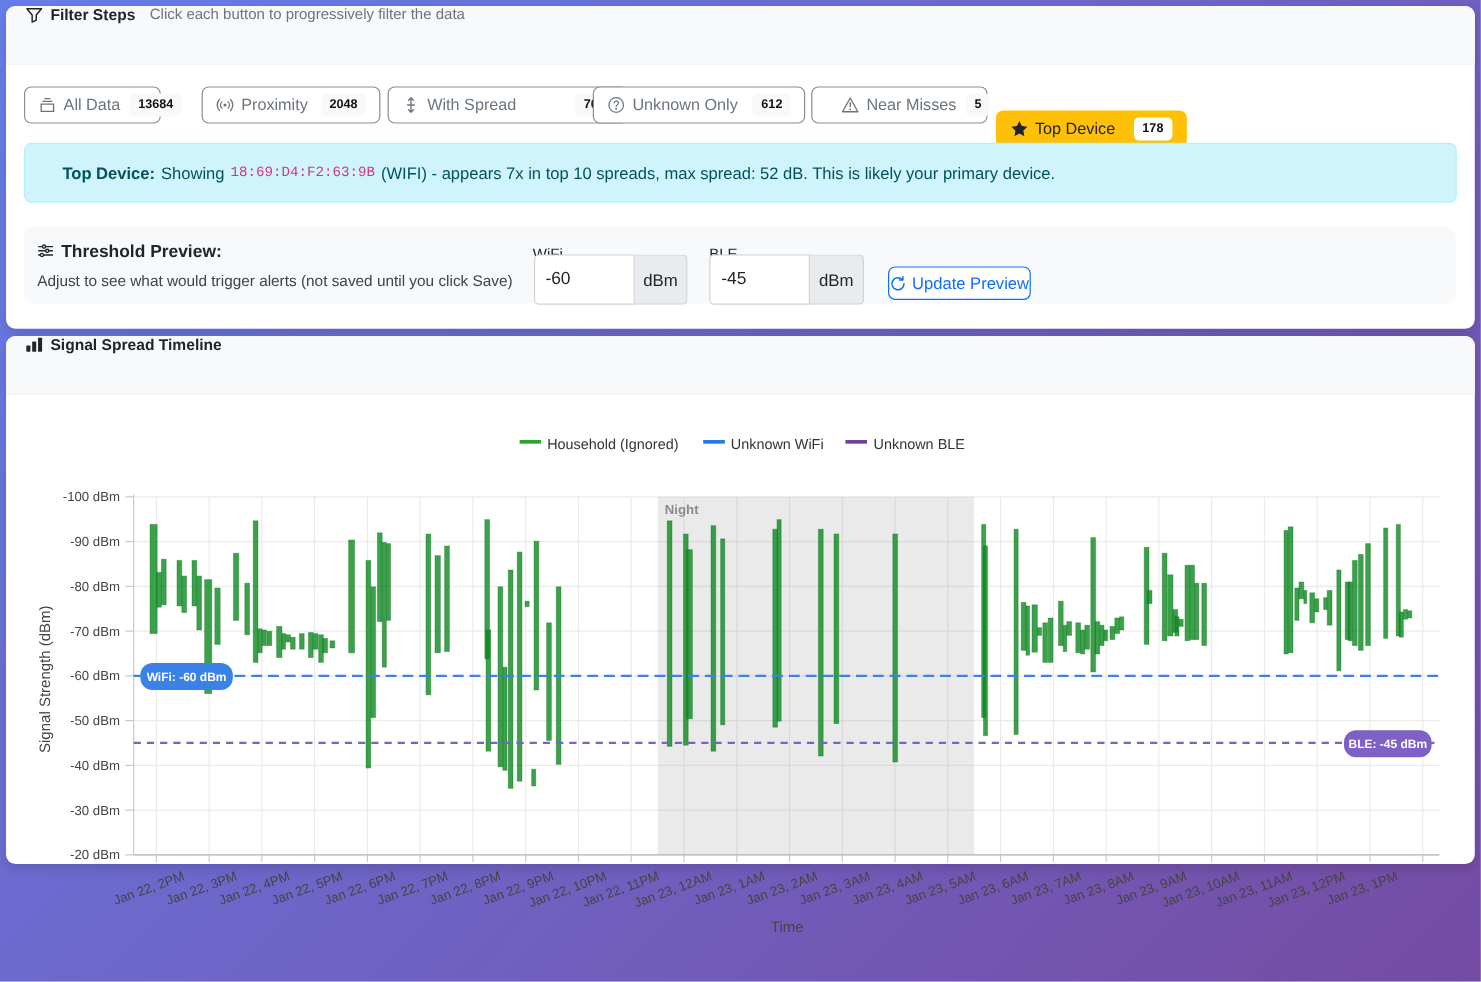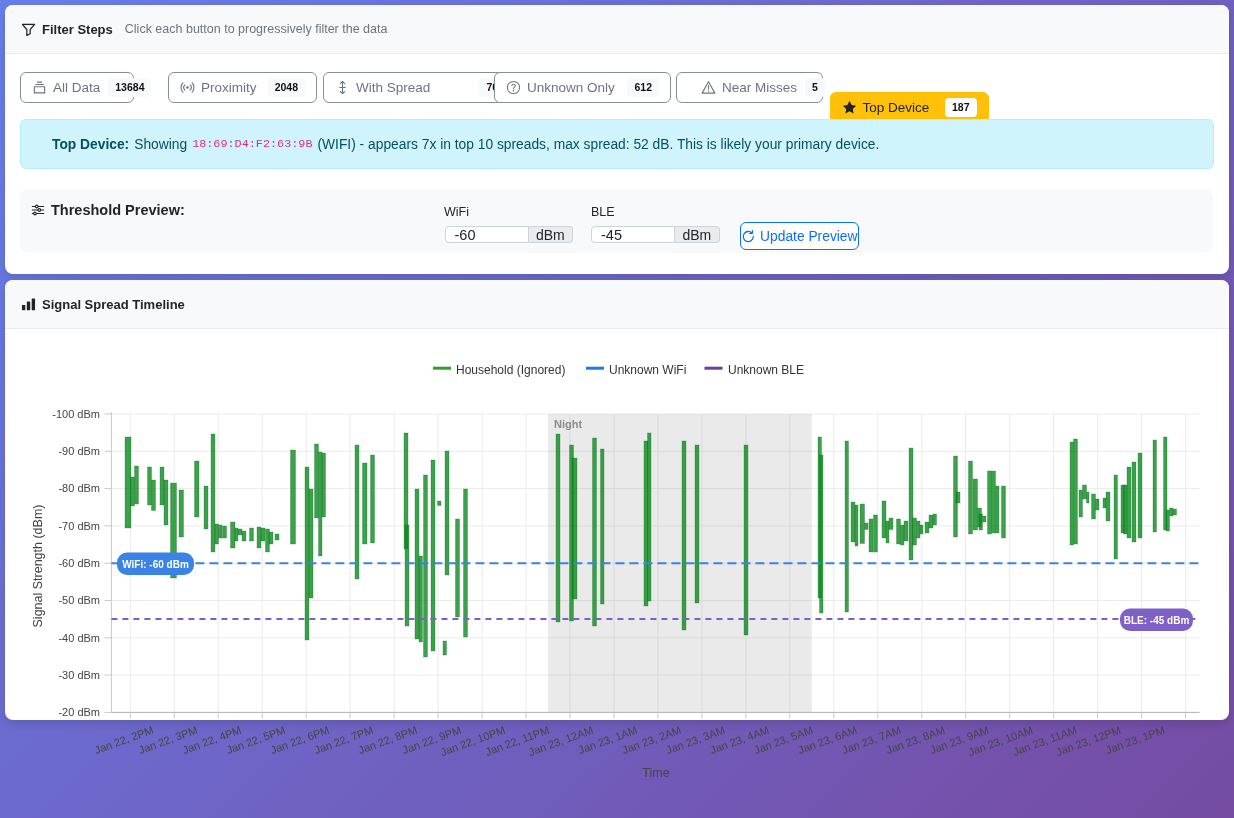--- a/index.html
+++ b/index.html
@@ -1,35 +1,35 @@
 <!DOCTYPE html>
 <html><head><meta charset="utf-8">
 <style>
 * { margin:0; padding:0; box-sizing:border-box; }
 html,body { width:1234px; height:818px; overflow:hidden; }
 body { font-family:"Liberation Sans", sans-serif; background:linear-gradient(135deg,#667eea 0%,#764ba2 100%); position:relative; }
 .card { position:absolute; left:5px; width:1224px; background:#fff; border-radius:8px; box-shadow:0 4px 10px rgba(0,0,0,.12); }
-.chead { position:absolute; left:0; top:0; width:100%; height:49px; background:#f8f9fa; border-bottom:1px solid #e9ebee; border-radius:8px 8px 0 0; display:flex; align-items:center; padding:0 16px; }
+.chead { position:absolute; left:0; top:0; width:100%; height:49px; background:#f8f9fa; border-bottom:1px solid #e9ebee; border-radius:8px 8px 0 0; display:flex; align-items:flex-start; padding:0 16px; }
 .chead .t { font-size:13px; font-weight:bold; color:#212529; margin-left:6px; }
 .chead .s { font-size:12.5px; color:#6c757d; margin-left:12px; }
 .btn { position:absolute; top:72px; height:31px; border:1px solid #878f96; border-radius:6px; color:#6c757d; display:flex; align-items:center; padding:0 11px; font-size:13.5px; background:#fff; }
 .btn .bic { display:flex; align-items:center; }
 .btn .blab { margin:0 8px 0 6px; white-space:nowrap; }
 .btn .badge { margin-left:auto; }
 .badge { background:#f8f9fa; color:#111; font-weight:bold; font-size:10.5px; padding:4px 7px; border-radius:4px; line-height:1; }
 .btn.active { background:#ffc107; border-color:#ffc107; color:#212529; }
 .btn.active .badge { background:#fff; }
 .alert { position:absolute; left:20px; top:119px; width:1194px; height:50px; background:#cff4fc; border:1px solid #b6effb; border-radius:6px; display:flex; align-items:center; padding:0 31px; font-size:13.8px; color:#055160; white-space:nowrap; }
 .alert b { margin-right:5px; }
 .alert code { font-family:"Liberation Mono", monospace; color:#d63384; font-size:11.8px; margin:0 5px; }
 .thr { position:absolute; left:20px; top:189px; width:1193px; height:64px; background:#f8f9fa; border-radius:8px; }
 .thr .tt { position:absolute; left:11px; top:13px; font-size:14.5px; font-weight:bold; color:#212529; }
 .thr .ts { position:absolute; left:11px; top:37px; font-size:12.8px; color:#3f4448; }
 .flab { position:absolute; top:205px; font-size:12.5px; color:#212529; }
-.igroup { position:absolute; top:226px; height:17px; display:flex; }
+.igroup { position:absolute; top:212px; height:42px; display:flex; }
 .igroup .inp { border:1px solid #ced4da; border-radius:4px 0 0 4px; background:#fff; width:84px; font-size:14.5px; color:#212529; display:flex; align-items:center; padding-left:9px; }
 .igroup .suf { border:1px solid #ced4da; border-left:none; border-radius:0 4px 4px 0; background:#e9ecef; font-size:14px; color:#212529; display:flex; align-items:center; padding:0 7.5px; }
 .upbtn { position:absolute; left:739.5px; top:222px; width:119px; height:28px; white-space:nowrap; font-size:13.8px; border:1px solid #0d6efd; border-radius:6px; color:#0d6efd; display:flex; align-items:center; justify-content:center; background:#fff; }
 .upbtn svg { margin-right:5px; }
 svg.chart { position:absolute; left:0; top:0; }
 </style></head>
 <body>
 <div class="card" style="top:5px;height:269px;">
   <div class="chead">
       <svg width="15" height="15" viewBox="0 0 16 16" fill="none" stroke="#212529" stroke-width="1.3">
@@ -100,30 +100,31 @@
     <span class="blab">Near Misses</span>
     <span class="badge">5</span>
   </div>
 <div class="btn active" style="left:829.5px;width:159px;margin-top:20px;">
     <span class="bic">
       <svg width="15" height="15" viewBox="0 0 16 16" fill="#212529">
         <path d="M8 .9l2.2 4.4 4.9.7-3.6 3.5.9 4.9L8 12.1l-4.4 2.3.9-4.9L.9 6l4.9-.7z"></path>
       </svg>
     </span>
     <span class="blab">Top Device</span>
-    <span class="badge">187</span>
+    <span class="badge">178</span>
   </div>
 <div class="alert"><b>Top Device:</b> Showing <code>18:69:D4:F2:63:9B</code> (WIFI) - appears 7x in top 10 spreads, max spread: 52 dB. This is likely your primary device.</div>
 <div class="thr">
   <div class="tt"><span style="vertical-align:-2px;margin-right:6px;"><svg width="14" height="14" viewBox="0 0 16 16" fill="none" stroke="#212529" stroke-width="1.3">
           <path d="M1 4h4m3 0h7M1 8h7m3 0h4M1 12h2m3 0h9"></path>
           <circle cx="6.5" cy="4" r="1.5"></circle>
           <circle cx="9.5" cy="8" r="1.5"></circle>
           <circle cx="4.5" cy="12" r="1.5"></circle>
         </svg></span>Threshold Preview:</div>
+  <div class="ts">Adjust to see what would trigger alerts (not saved until you click Save)</div>
 </div>
 <div class="flab" style="left:444px;">WiFi</div>
 <div class="igroup" style="left:444.5px;">
     <div class="inp">-60</div>
     <div class="suf">dBm</div>
   </div>
 <div class="flab" style="left:591px;">BLE</div>
 <div class="igroup" style="left:591px;">
     <div class="inp">-45</div>
     <div class="suf">dBm</div>

